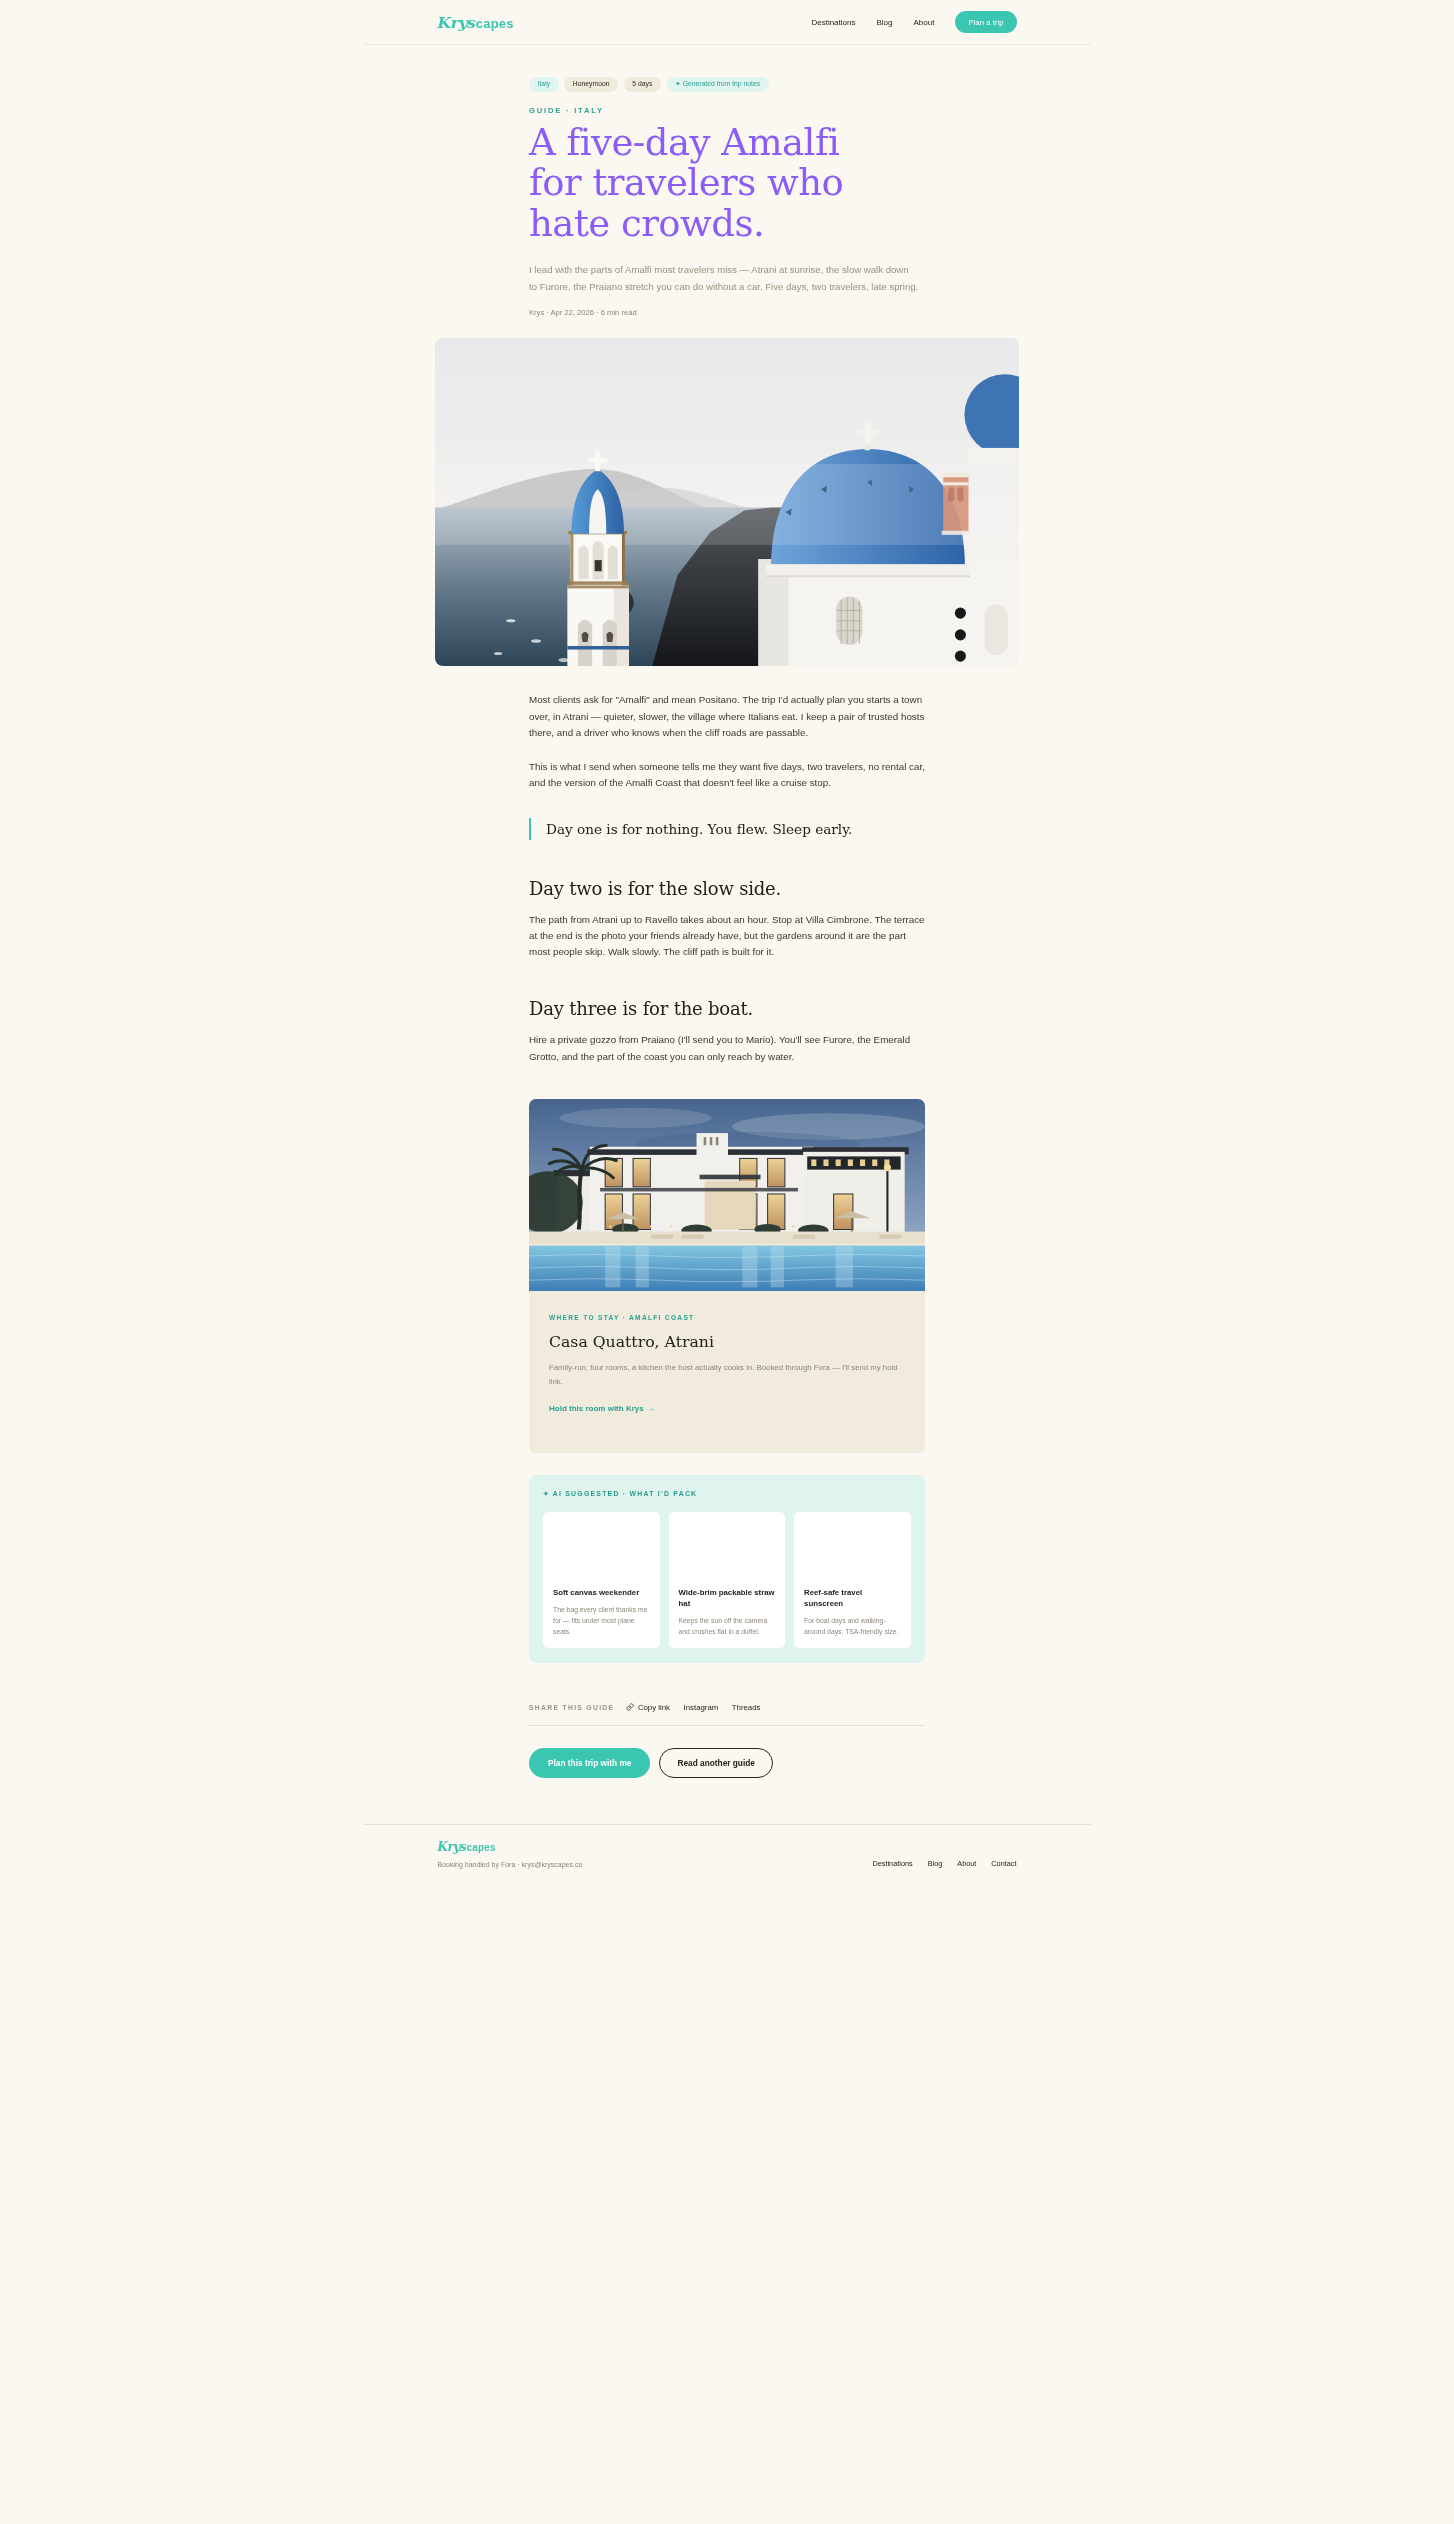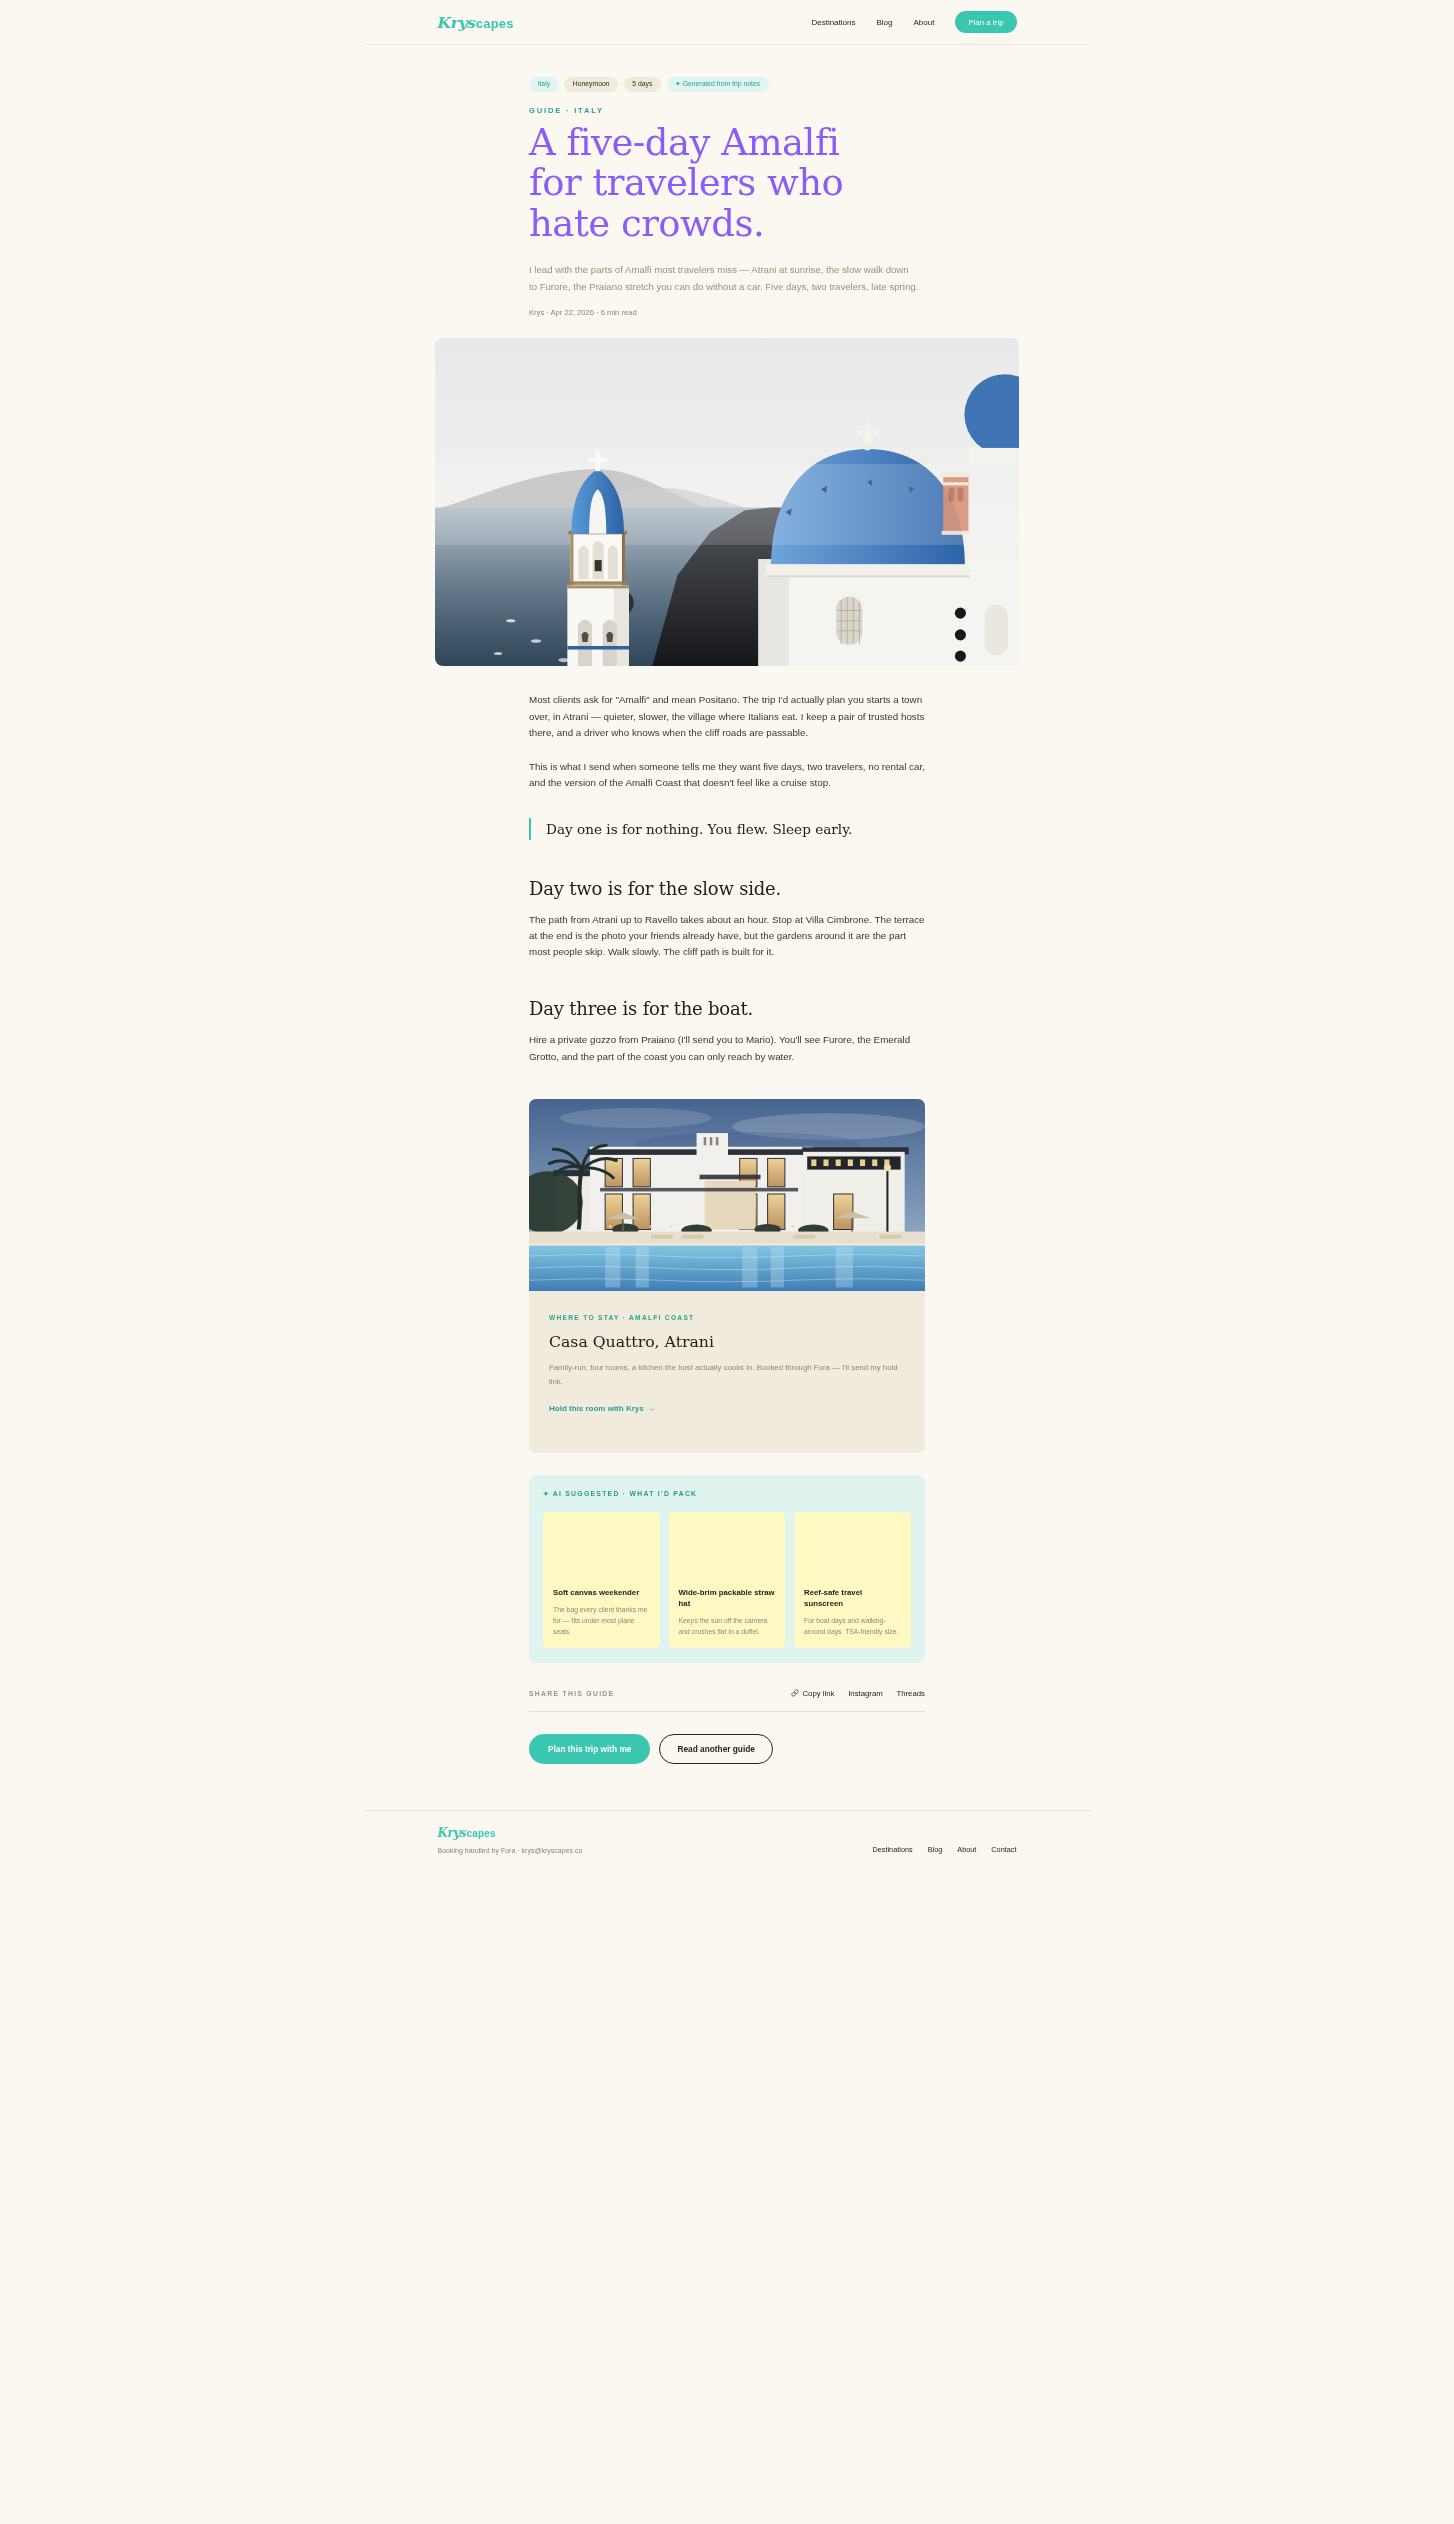--- a/index.html
+++ b/index.html
@@ -44,26 +44,26 @@
   .stay-title{margin-top:11px;font-size:15.7px;color:#23201A;}
   .stay-desc{margin-top:10px;font-size:7.8px;line-height:1.85;color:#8D8577;max-width:353px;}
   .stay-link{display:inline-block;margin-top:14px;font-size:8px;font-weight:700;color:#2AA191;text-decoration:none;cursor:pointer;}
   .stay-link .arr{margin-left:3px;}
 
   
   .pack{margin-top:22px;background:#DFF4EF;border-radius:7px;padding:15px 14px 15px;}
   .pack-head{font-size:6.8px;font-weight:700;letter-spacing:1.3px;color:#27988A;}
   .pack-head .sp{margin-right:4px;letter-spacing:0;}
   .pack-grid{display:grid;grid-template-columns:1fr 1fr 1fr;gap:8.6px;margin-top:14px;}
-  .pack-card{background:#fef9c3;border-radius:5px;padding:76px 10px 11px;cursor:pointer;}
+  .pack-card{background:#ffffff;border-radius:5px;padding:76px 10px 11px;cursor:pointer;}
   .pack-title{font-size:7.8px;font-weight:700;color:#26221C;line-height:1.4;}
   .pack-desc{margin-top:5px;font-size:6.8px;line-height:1.62;color:#8F887A;}
 
   
-  .share{margin-top:26px;display:flex;justify-content:space-between;align-items:center;}
+  .share{margin-top:40px;display:flex;align-items:center;gap:12px;}
   .share-label{font-size:6.8px;font-weight:600;letter-spacing:1.3px;color:#9A9282;}
   .share-links{display:flex;align-items:center;gap:13.6px;}
   .share-links a{display:flex;align-items:center;gap:3.5px;font-size:7.8px;color:#26221C;text-decoration:none;cursor:pointer;}
   .share-rule{border:none;border-top:0.5px solid #E6DFD0;margin:13.6px 0 0;}
 
   
   .ctas{margin-top:22px;display:flex;gap:9px;}
   .cta-primary{background:#3BC6B1;color:#fff;border:none;border-radius:504px;padding:9px 19px;font-size:8.3px;font-weight:600;font-family:inherit;cursor:pointer;}
   .cta-secondary{background:transparent;color:#26221C;border:0.8px solid #2A2622;border-radius:504px;padding:9px 17px;font-size:8.3px;font-weight:600;font-family:inherit;cursor:pointer;}
 

